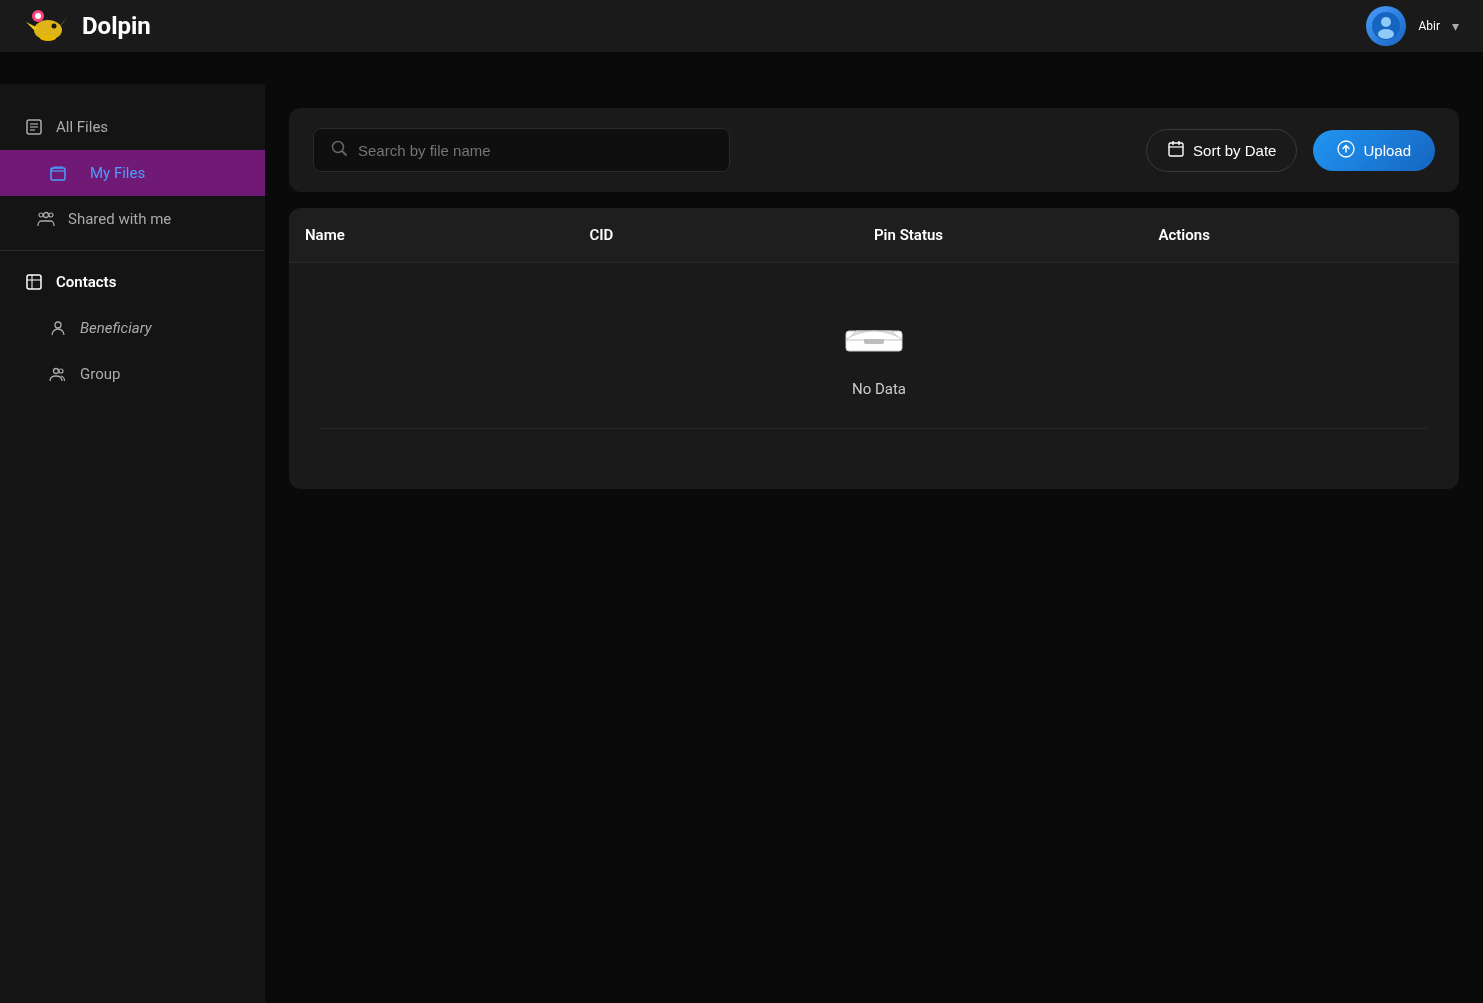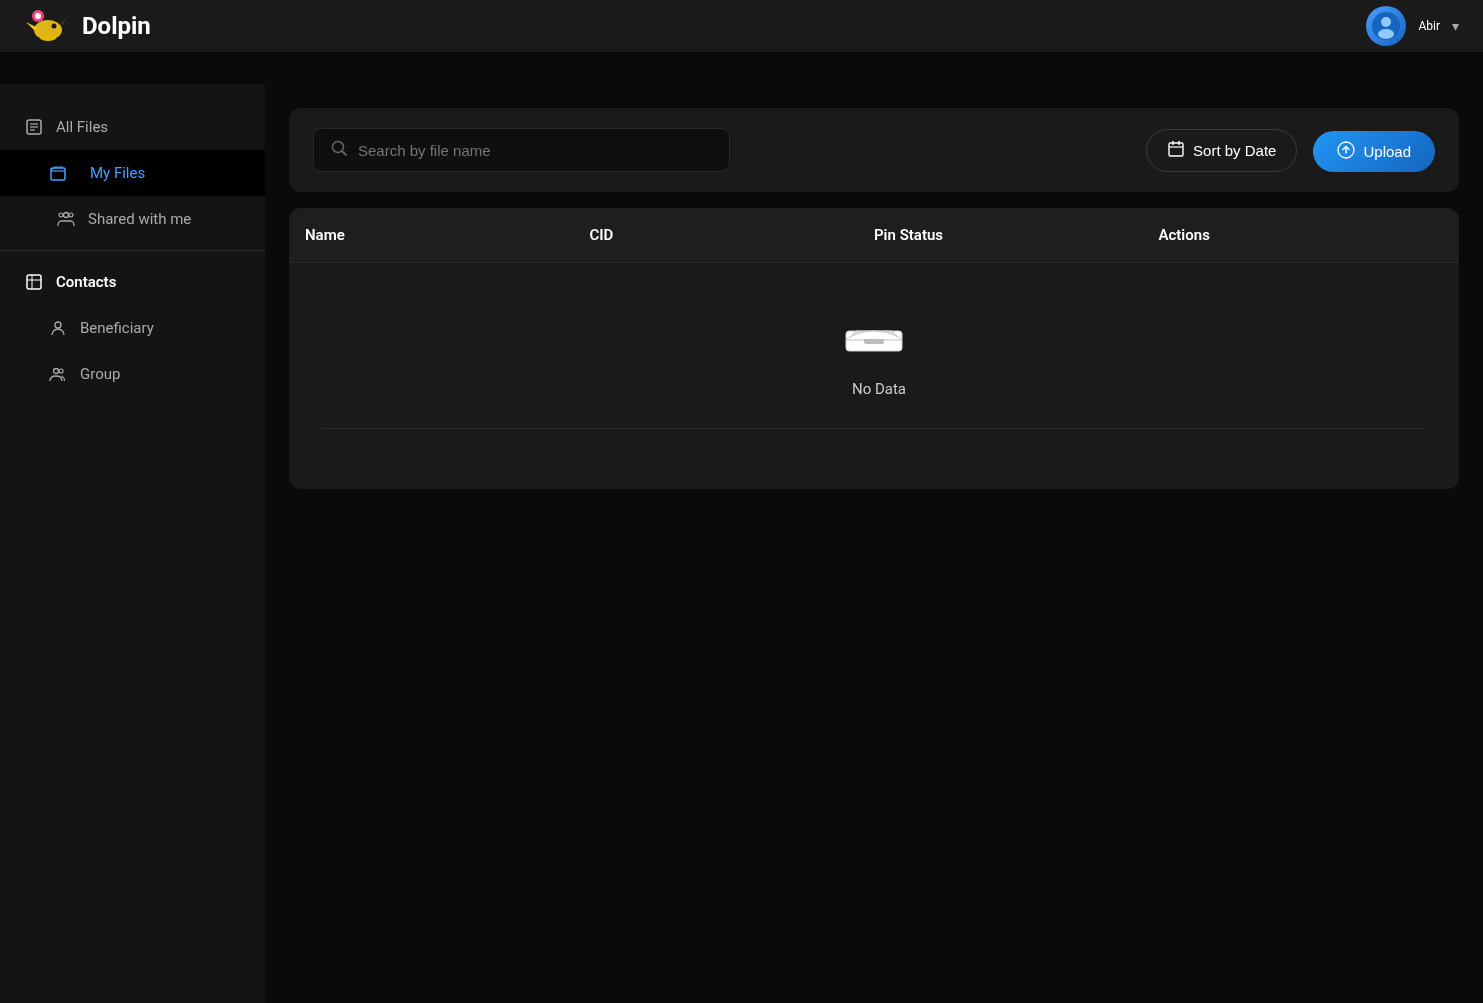--- a/index.html
+++ b/index.html
@@ -100,21 +100,21 @@
       gap: 12px;
       padding: 14px 24px;
       cursor: pointer;
       color: #aaaaaa;
       font-size: 15px;
       transition: background 0.2s;
     }
 
     .sidebar-item.active {
       color: #4a9eff;
-      background-color: #000000;
+      background-color: #701a75;
       gap: 22px;
     }
 
     .sidebar-item.section-header {
       color: #ffffff;
       font-weight: 600;
       font-size: 15px;
     }
 
     .sidebar-item .icon {
@@ -168,21 +168,21 @@
       flex: 1;
     }
 
     .search-icon {
       color: #666666;
       font-size: 16px;
     }
 
     .controls-right {
       display: flex;
-      align-items: flex-end;
+      align-items: center;
       gap: 16px;
     }
 
     .sort-btn {
       background-color: transparent;
       border: 1px solid #3a3a3a;
       border-radius: 24px;
       color: #ffffff;
       padding: 10px 20px;
       font-size: 15px;
@@ -303,21 +303,21 @@
       <span class="icon">
         <svg width="18" height="18" viewBox="0 0 18 18" fill="none">
           <rect x="2" y="4" width="14" height="12" rx="1.5" stroke="#4a9eff" stroke-width="1.5" fill="none"></rect>
           <path d="M2 7h14" stroke="#4a9eff" stroke-width="1.2"></path>
           <path d="M2 6l4-3h8" stroke="#4a9eff" stroke-width="1.2" fill="none"></path>
         </svg>
       </span>
       <span style="color: #4a9eff;">My Files</span>
     </div>
 
-    <div class="sidebar-item" style="padding-left: 56px;">
+    <div class="sidebar-item" style="padding-left: 36px;">
       <span class="icon">
         <svg width="18" height="18" viewBox="0 0 18 18" fill="none">
           <circle cx="9" cy="5" r="2.5" stroke="#aaaaaa" stroke-width="1.3" fill="none"></circle>
           <circle cx="14" cy="5" r="2" stroke="#aaaaaa" stroke-width="1.2" fill="none"></circle>
           <circle cx="4" cy="5" r="2" stroke="#aaaaaa" stroke-width="1.2" fill="none"></circle>
           <path d="M1 16c0-3 1.5-5 3-5h10c1.5 0 3 2 3 5" stroke="#aaaaaa" stroke-width="1.3" fill="none"></path>
         </svg>
       </span>
       <span>Shared with me</span>
     </div>
@@ -328,21 +328,21 @@
       <span class="icon">
         <svg width="18" height="18" viewBox="0 0 18 18" fill="none">
           <rect x="2" y="2" width="14" height="14" rx="2" stroke="#ffffff" stroke-width="1.5" fill="none"></rect>
           <line x1="2" y1="7" x2="16" y2="7" stroke="#ffffff" stroke-width="1"></line>
           <line x1="7" y1="2" x2="7" y2="16" stroke="#ffffff" stroke-width="1"></line>
         </svg>
       </span>
       <span>Contacts</span>
     </div>
 
-    <div class="sidebar-item" style="padding-left: 48px;">
+    <div class="sidebar-item" style="padding-left: 48px; font-style: italic;">
       <span class="icon">
         <svg width="18" height="18" viewBox="0 0 18 18" fill="none">
           <circle cx="9" cy="6" r="3" stroke="#aaaaaa" stroke-width="1.3" fill="none"></circle>
           <path d="M3 16c0-3.3 2.7-6 6-6s6 2.7 6 6" stroke="#aaaaaa" stroke-width="1.3" fill="none"></path>
         </svg>
       </span>
       <span>Beneficiary</span>
     </div>
 
     <div class="sidebar-item" style="padding-left: 48px;">

